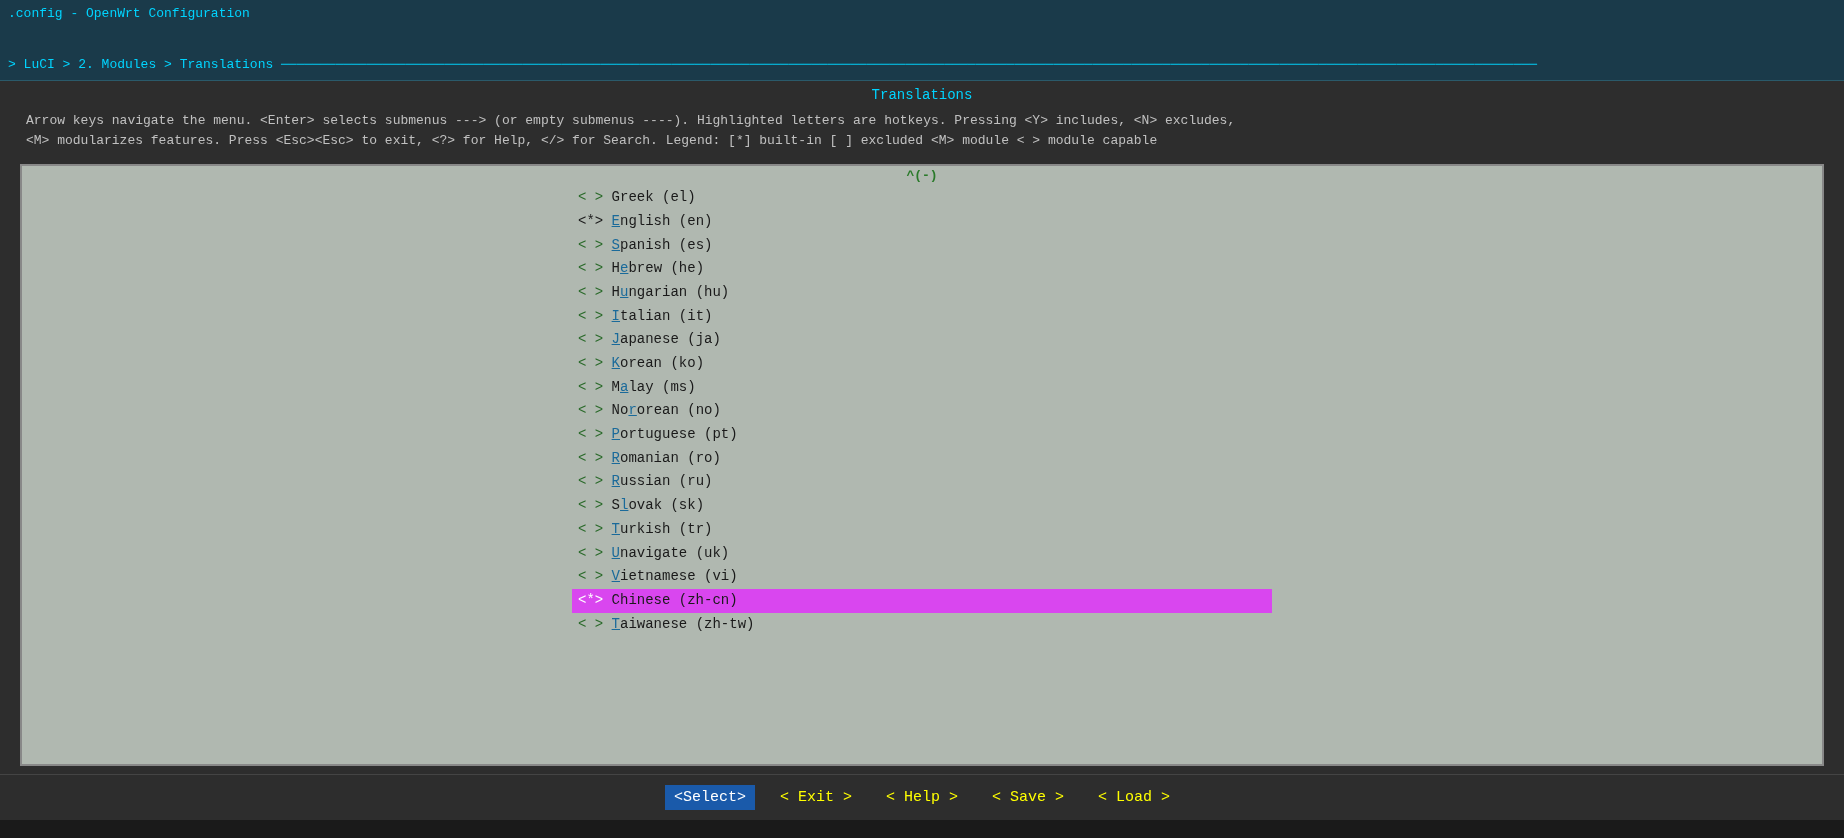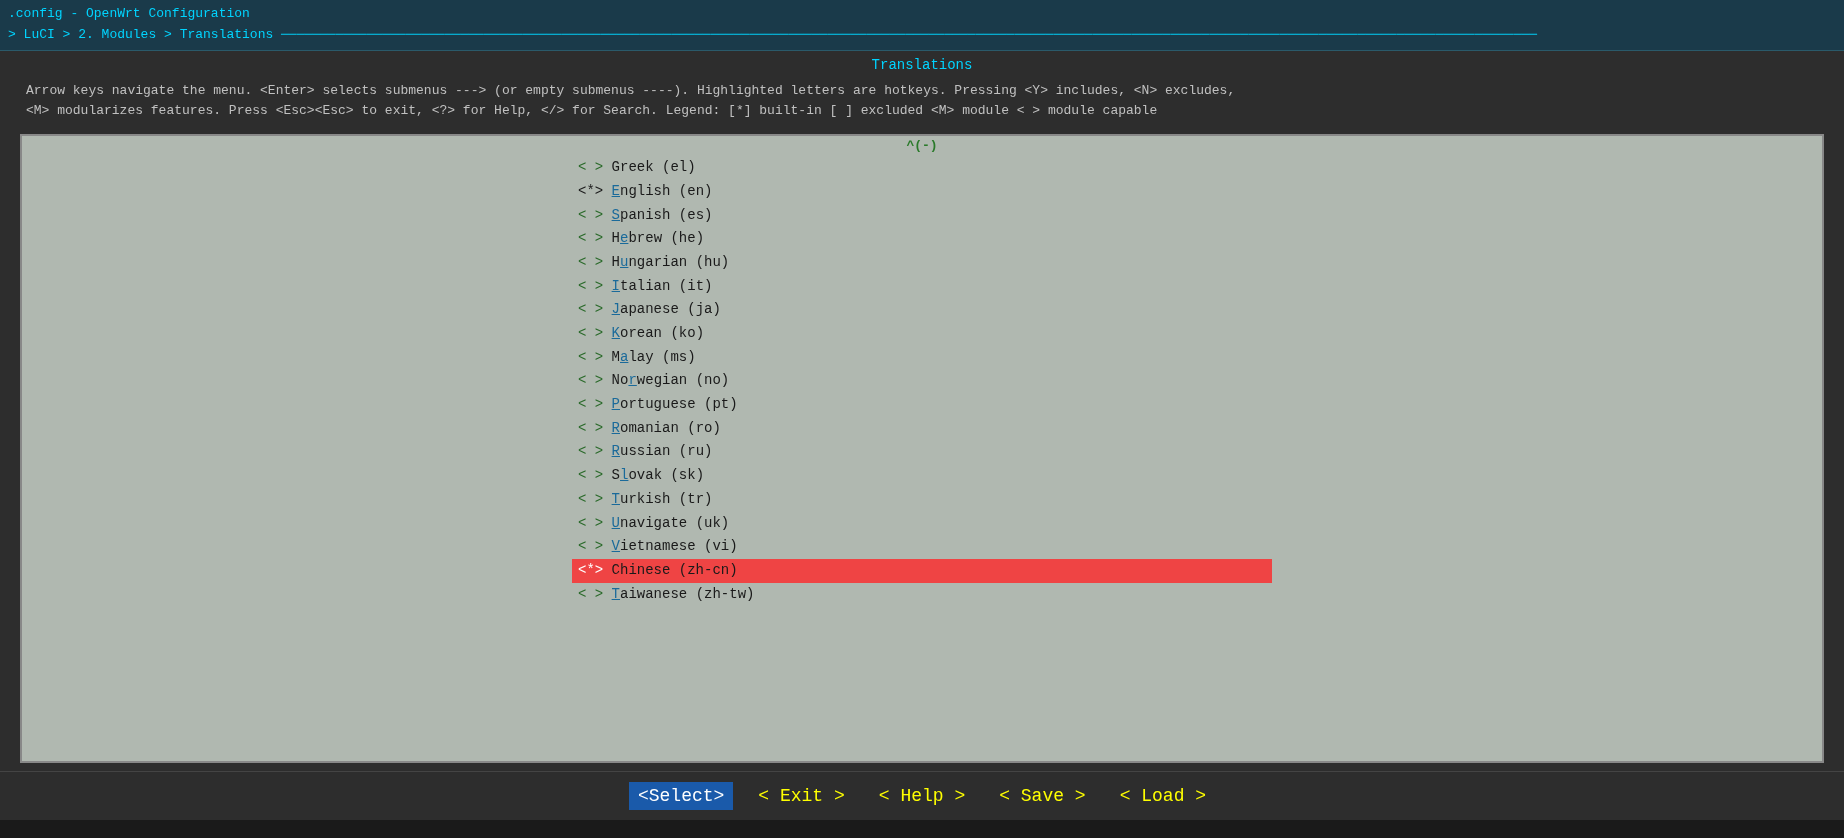--- a/index.html
+++ b/index.html
@@ -23,20 +23,21 @@
       line-height: 1.6;
       border-bottom: 1px solid #2a5a6a;
     }
 
     #title-bar .line1 {
       color: #00d4ff;
     }
 
     #title-bar .line2 {
       color: #00d4ff;
+      margin-top: 30px;
     }
 
     #main-container {
       flex: 1;
       background: #2d2d2d;
       display: flex;
       flex-direction: column;
       padding: 0;
     }
 
@@ -100,21 +101,21 @@
     .list-item .hotkey {
       color: #1a6a9a;
       text-decoration: underline;
     }
 
     .list-item .lang-text {
       color: #1a1a1a;
     }
 
     .list-item.selected {
-      background: #ef4444;
+      background: #d946ef;
       color: #ffffff;
     }
 
     .list-item.selected .bracket {
       color: #ffffff;
     }
 
     .list-item.built-in .bracket {
       color: #1a1a1a;
     }
@@ -126,21 +127,21 @@
       justify-content: center;
       gap: 16px;
       border-top: 1px solid #444;
     }
 
     .bottom-btn {
       background: #2d2d2d;
       color: #ffff00;
       border: none;
       font-family: 'Courier New', Courier, monospace;
-      font-size: 18px;
+      font-size: 15px;
       padding: 4px 9px;
       cursor: pointer;
     }
 
     .bottom-btn.active {
       background: #1a5aaa;
       color: #ffffff;
     }
 
     #footer-bar {
@@ -169,21 +170,21 @@
     <div id="item-list">
     <div class="list-item"><span class="bracket">&lt; &gt; </span><span class="lang-text">Greek (el)</span></div>
         <div class="list-item built-in"><span class="bracket">&lt;*&gt; </span><span class="hotkey">E</span><span class="lang-text">nglish (en)</span></div>
         <div class="list-item"><span class="bracket">&lt; &gt; </span><span class="hotkey">S</span><span class="lang-text">panish (es)</span></div>
         <div class="list-item"><span class="bracket">&lt; &gt; </span><span class="lang-text">H</span><span class="hotkey">e</span><span class="lang-text">brew (he)</span></div>
         <div class="list-item"><span class="bracket">&lt; &gt; </span><span class="lang-text">H</span><span class="hotkey">u</span><span class="lang-text">ngarian (hu)</span></div>
         <div class="list-item"><span class="bracket">&lt; &gt; </span><span class="hotkey">I</span><span class="lang-text">talian (it)</span></div>
         <div class="list-item"><span class="bracket">&lt; &gt; </span><span class="hotkey">J</span><span class="lang-text">apanese (ja)</span></div>
         <div class="list-item"><span class="bracket">&lt; &gt; </span><span class="hotkey">K</span><span class="lang-text">orean (ko)</span></div>
         <div class="list-item"><span class="bracket">&lt; &gt; </span><span class="lang-text">M</span><span class="hotkey">a</span><span class="lang-text">lay (ms)</span></div>
-        <div class="list-item"><span class="bracket">&lt; &gt; </span><span class="lang-text">No</span><span class="hotkey">r</span><span class="lang-text">wegian (no)</span></div>
+        <div class="list-item"><span class="bracket">&lt; &gt; </span><span class="lang-text">No</span><span class="hotkey">r</span><span class="lang-text">orean (no)</span></div>
         <div class="list-item"><span class="bracket">&lt; &gt; </span><span class="hotkey">P</span><span class="lang-text">ortuguese (pt)</span></div>
         <div class="list-item"><span class="bracket">&lt; &gt; </span><span class="hotkey">R</span><span class="lang-text">omanian (ro)</span></div>
         <div class="list-item"><span class="bracket">&lt; &gt; </span><span class="hotkey">R</span><span class="lang-text">ussian (ru)</span></div>
         <div class="list-item"><span class="bracket">&lt; &gt; </span><span class="lang-text">S</span><span class="hotkey">l</span><span class="lang-text">ovak (sk)</span></div>
         <div class="list-item"><span class="bracket">&lt; &gt; </span><span class="hotkey">T</span><span class="lang-text">urkish (tr)</span></div>
         <div class="list-item"><span class="bracket">&lt; &gt; </span><span class="hotkey">U</span><span class="lang-text">navigate (uk)</span></div>
         <div class="list-item"><span class="bracket">&lt; &gt; </span><span class="hotkey">V</span><span class="lang-text">ietnamese (vi)</span></div>
         <div class="list-item selected"><span class="bracket">&lt;*&gt; </span><span class="lang-text">Chinese (zh-cn)</span></div>
         <div class="list-item"><span class="bracket">&lt; &gt; </span><span class="hotkey">T</span><span class="lang-text">aiwanese (zh-tw)</span></div>
       </div>

